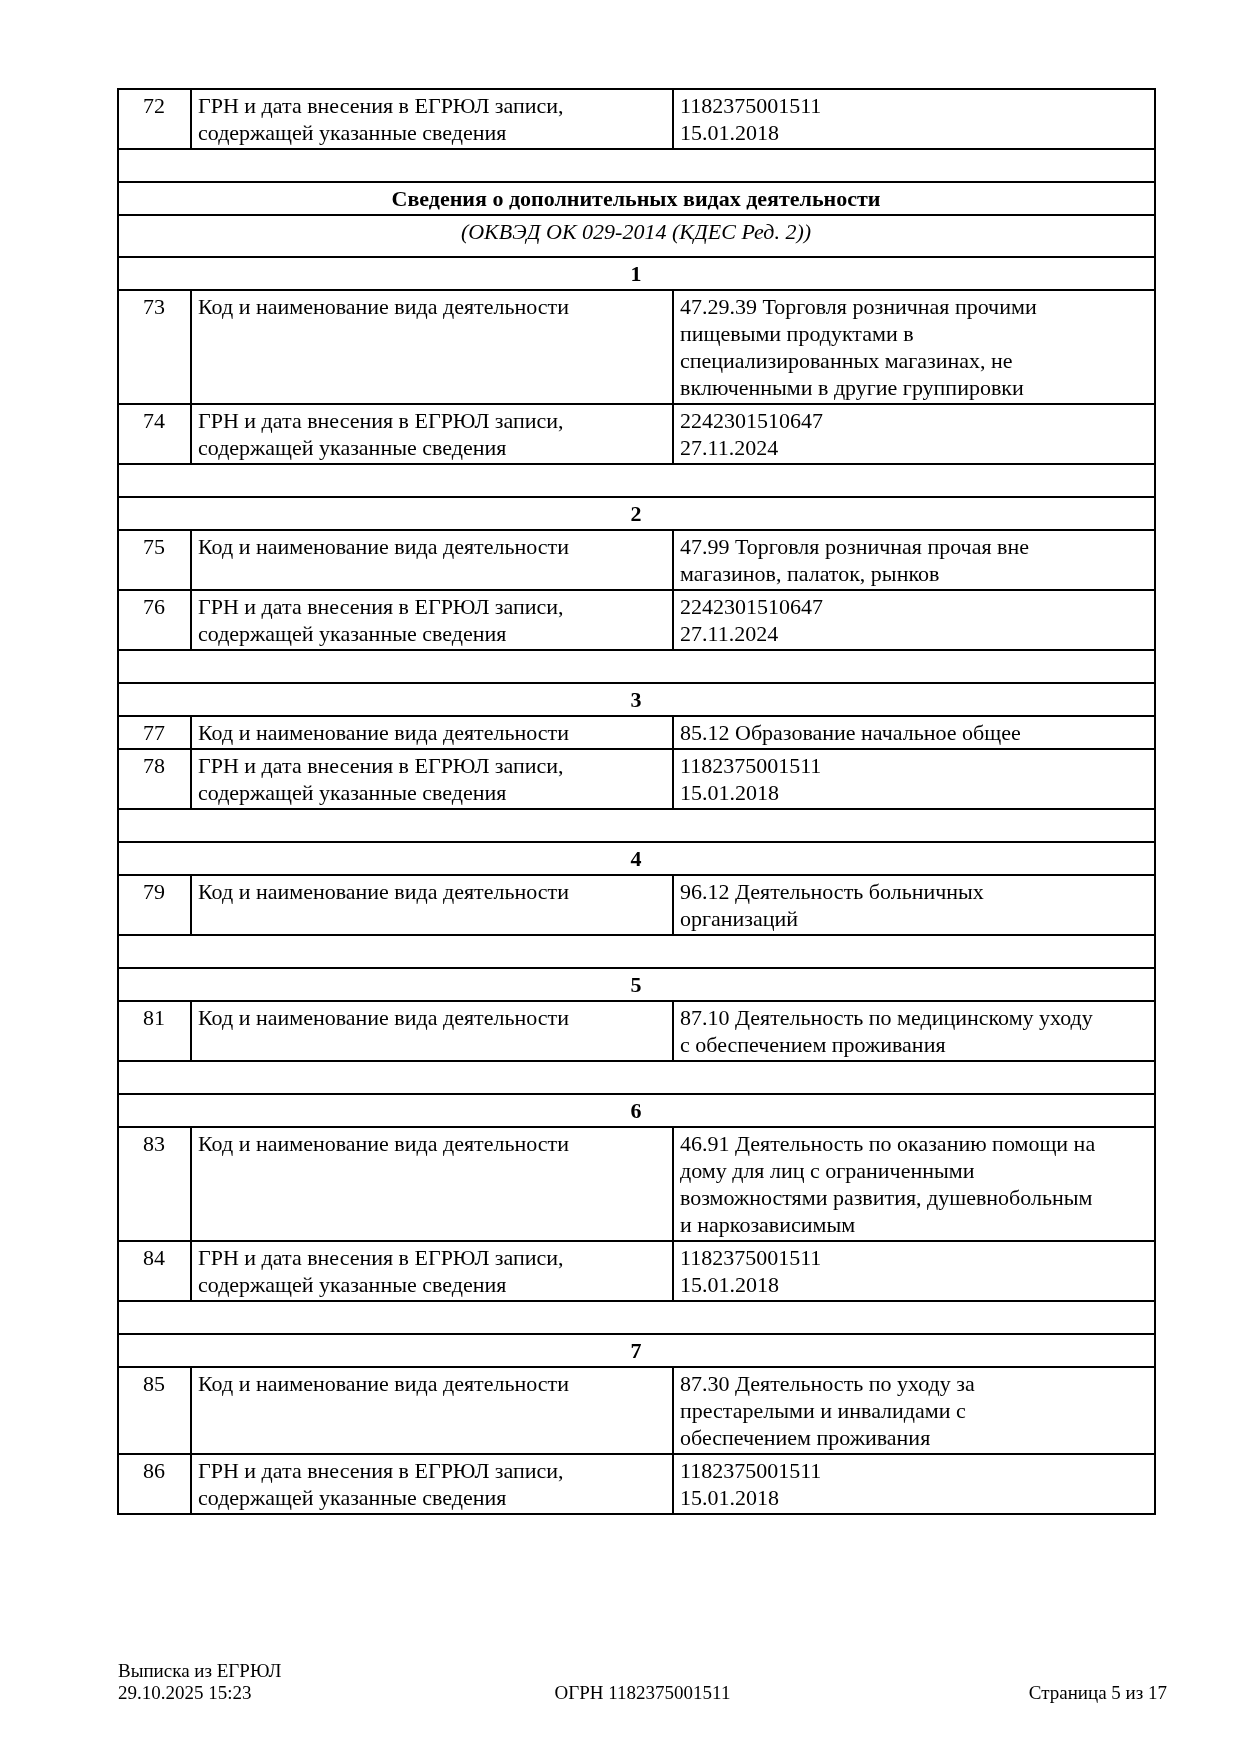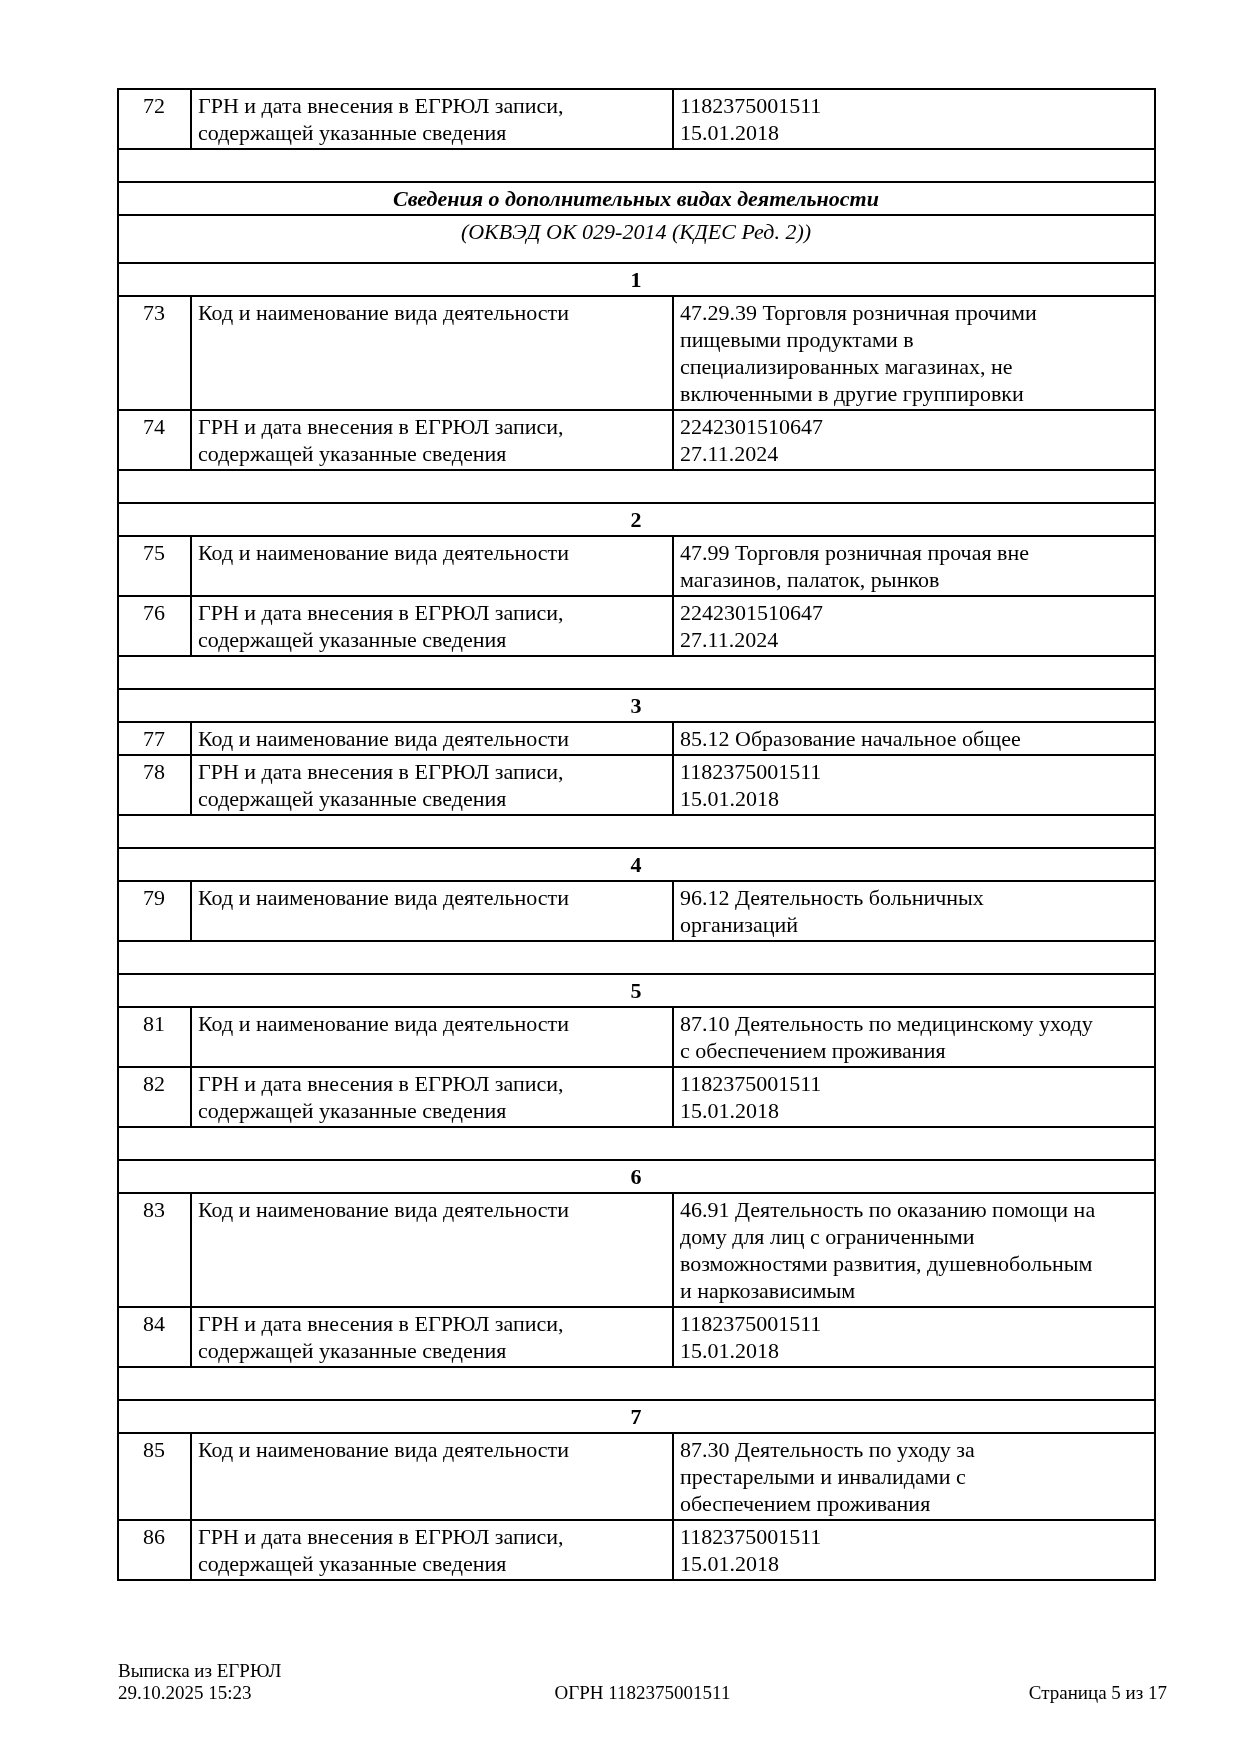--- a/index.html
+++ b/index.html
@@ -23,22 +23,22 @@
     vertical-align: top;
     font-size: 22px;
     line-height: 27px;
     padding: 2px 7px 2px 6px;
     overflow: hidden;
   }
   td.cell-num    { text-align: center; padding-left: 0; padding-right: 0; }
   td.cell-label  { }
   td.cell-value  { }
   td.cell-spacer   { height: 33px; }
-  td.cell-title    { text-align: center; font-weight: bold; font-style: italic; height: 33px; margin-top: 8px; }
-  td.cell-subtitle { text-align: center; font-style: italic; height: 48px; }
+  td.cell-title    { text-align: center; font-weight: bold; height: 33px; margin-top: 8px; }
+  td.cell-subtitle { text-align: center; font-style: italic; height: 42px; }
   td.cell-number   { text-align: center; font-weight: bold; height: 33px; }
   .ln { white-space: nowrap; }
 
   .footer {
     position: absolute;
     left: 118px; top: 1660px;
     width: 1049px; height: 46px;
     font-size: 19px;
     line-height: 22px;
   }
@@ -178,31 +178,20 @@
         <td class="cell-number" colspan="3">5</td>
       </tr>
       <tr class="row-data">
         <td class="cell-num">81</td>
         <td class="cell-label">
           <div class="ln">Код и наименование вида деятельности</div>
         </td>
         <td class="cell-value">
           <div class="ln">87.10 Деятельность по медицинскому уходу</div>
           <div class="ln">с обеспечением проживания</div>
-        </td>
-      </tr>
-      <tr class="row-data">
-        <td class="cell-num">82</td>
-        <td class="cell-label">
-          <div class="ln">ГРН и дата внесения в ЕГРЮЛ записи,</div>
-          <div class="ln">содержащей указанные сведения</div>
-        </td>
-        <td class="cell-value">
-          <div class="ln">1182375001511</div>
-          <div class="ln">15.01.2018</div>
         </td>
       </tr>
       <tr class="row-spacer">
         <td class="cell-spacer" colspan="3"></td>
       </tr>
       <tr class="row-number">
         <td class="cell-number" colspan="3">6</td>
       </tr>
       <tr class="row-data">
         <td class="cell-num">83</td>

